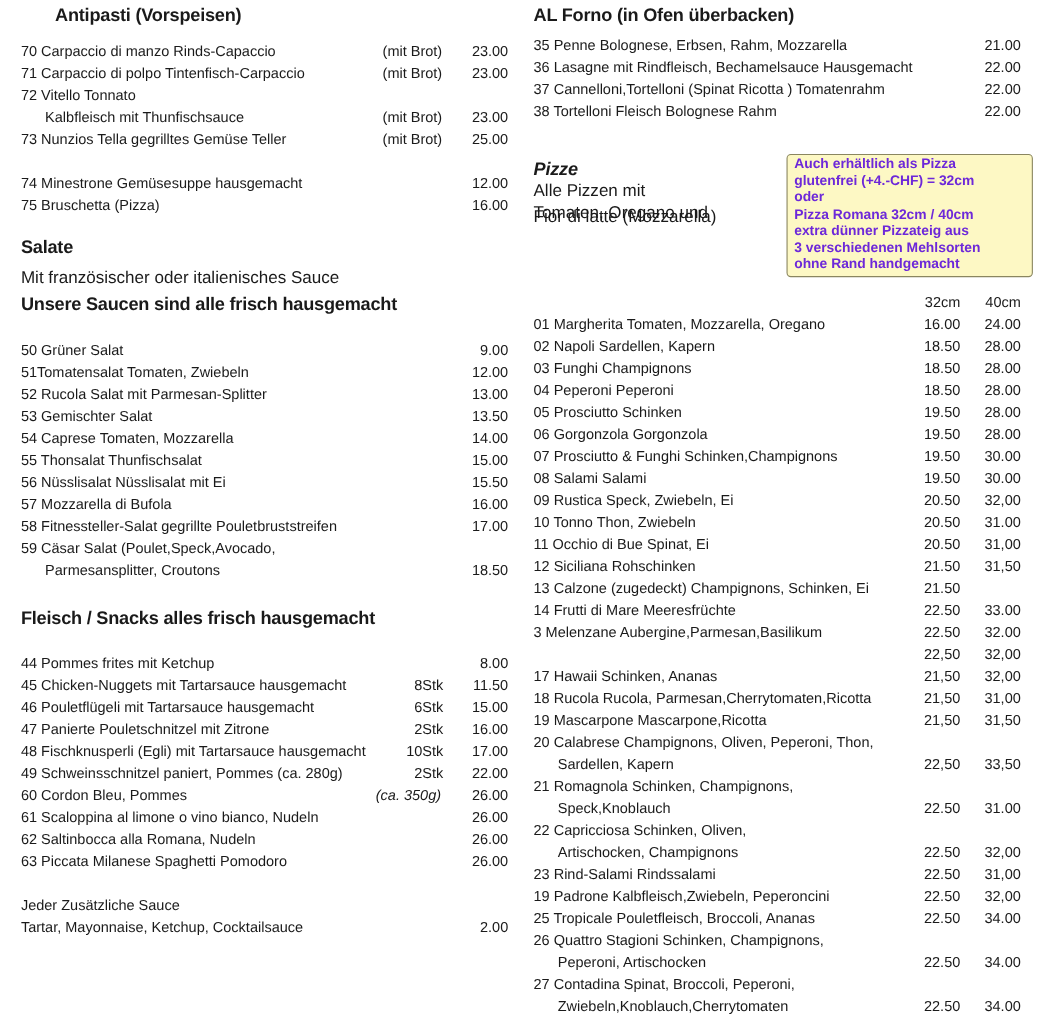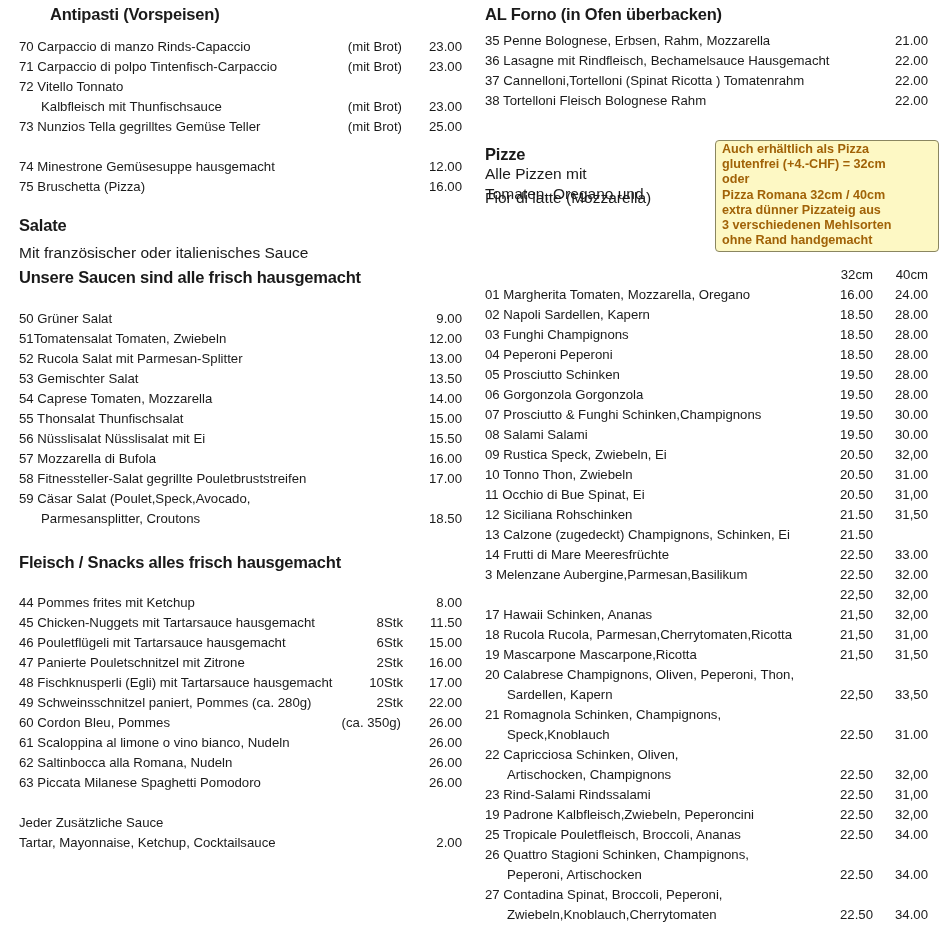--- a/index.html
+++ b/index.html
@@ -12,28 +12,28 @@
   .col-right { left: 485px; width: 444px; }
   .h1 { font-weight: bold; font-size: 16.5px; line-height: 20px; letter-spacing: -0.2px; }
   .sub { font-size: 15.5px; line-height: 20px; }
   .row { position: relative; font-size: 13.2px; line-height: 20px; height: 20px; white-space: nowrap; }
   .row .name { position: absolute; left: 0; }
   .row .name.indent { left: 22px; }
   .row .note { position: absolute; text-align: right; }
   .row .price { position: absolute; right: 0; text-align: right; }
   .col-left .row .note.brot { right: 60px; }
   .col-left .row .note.stk { right: 59px; }
-  .col-left .row .note.gram { right: 61px; }
+  .col-left .row .note.gram { right: 61px; font-style: italic; }
   .col-right .row .p32 { position: absolute; right: 55px; text-align: right; }
   .col-right .row .p40 { position: absolute; right: 0; text-align: right; }
   .infobox {
     position: absolute; left: 715px; top: 140px; width: 210px;
     background: #fdf8c4; border: 1px solid #8a8660; border-radius: 4px;
     padding: 1px 6px 3px 6px; font-weight: bold; font-size: 12.6px; line-height: 15.2px;
-    color: #a16207;
+    color: #6d28d9;
   }
   .infobox div { white-space: nowrap; }
 </style>
 </head>
 <body>
 
 <div class="col col-left">
 
   <div class="h1" style="position:absolute; top:4px;margin-left:31px;">Antipasti (Vorspeisen)</div>
 
@@ -202,21 +202,21 @@
     <div class="row">
         <span class="name">37 Cannelloni,Tortelloni (Spinat Ricotta ) Tomatenrahm</span>
         <span class="price">22.00</span>
       </div>
     <div class="row">
         <span class="name">38 Tortelloni Fleisch Bolognese Rahm</span>
         <span class="price">22.00</span>
       </div>
   </div>
 
-  <div class="h1" style="position:absolute; top:144px;">Pizze</div>
+  <div class="h1" style="position:absolute; top:144px;font-style:italic;">Pizze</div>
   <div class="sub" style="position:absolute; top:164px;">Alle Pizzen mit</div>
   <div class="sub" style="position:absolute; top:184px;">Tomaten, Oregano und</div>
   <div class="sub" style="position:absolute; top:188px;">Fior di latte (Mozzarella)</div>
 
   <div style="position:absolute; top:265px; width:443px;">
     <div class="row">
       <span class="p32">32cm</span>
       <span class="p40">40cm</span>
     </div>
   </div>

